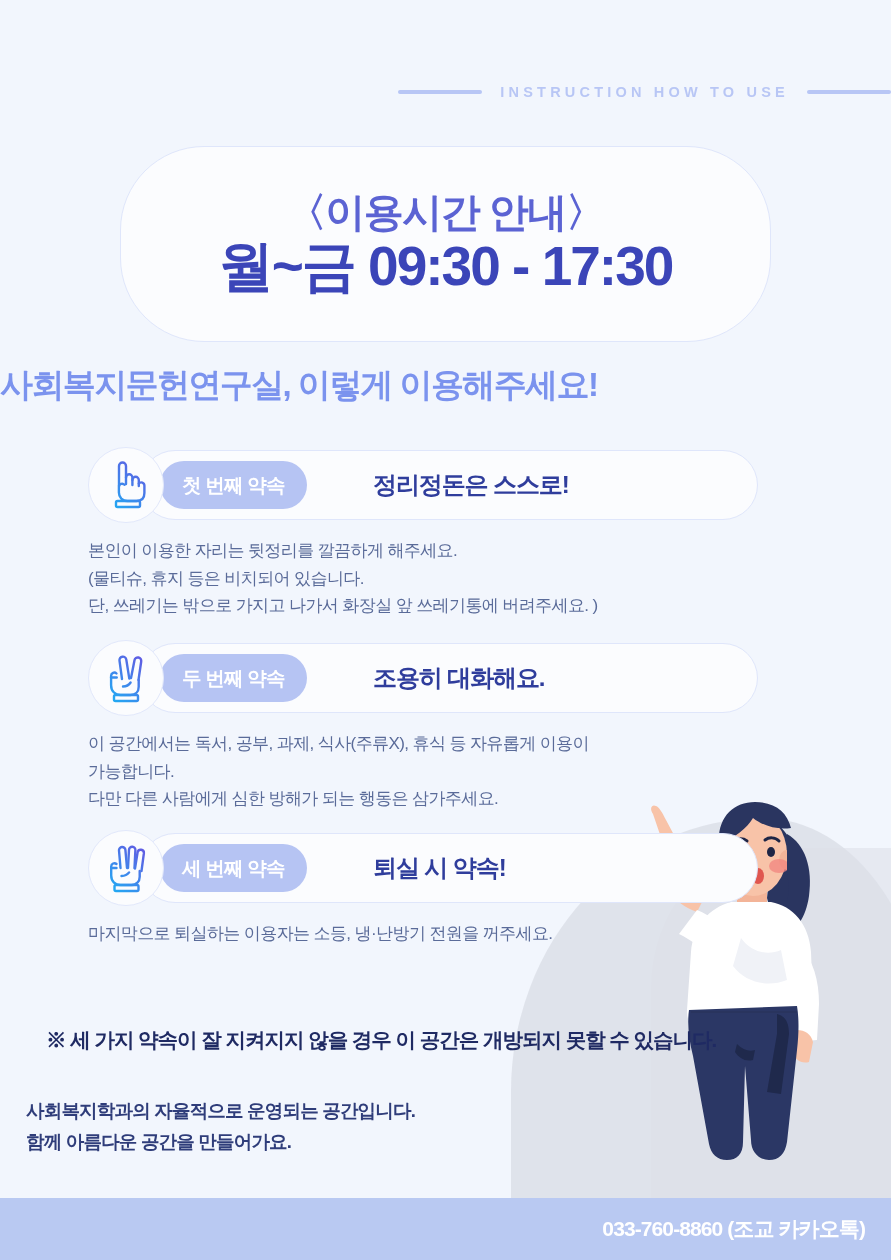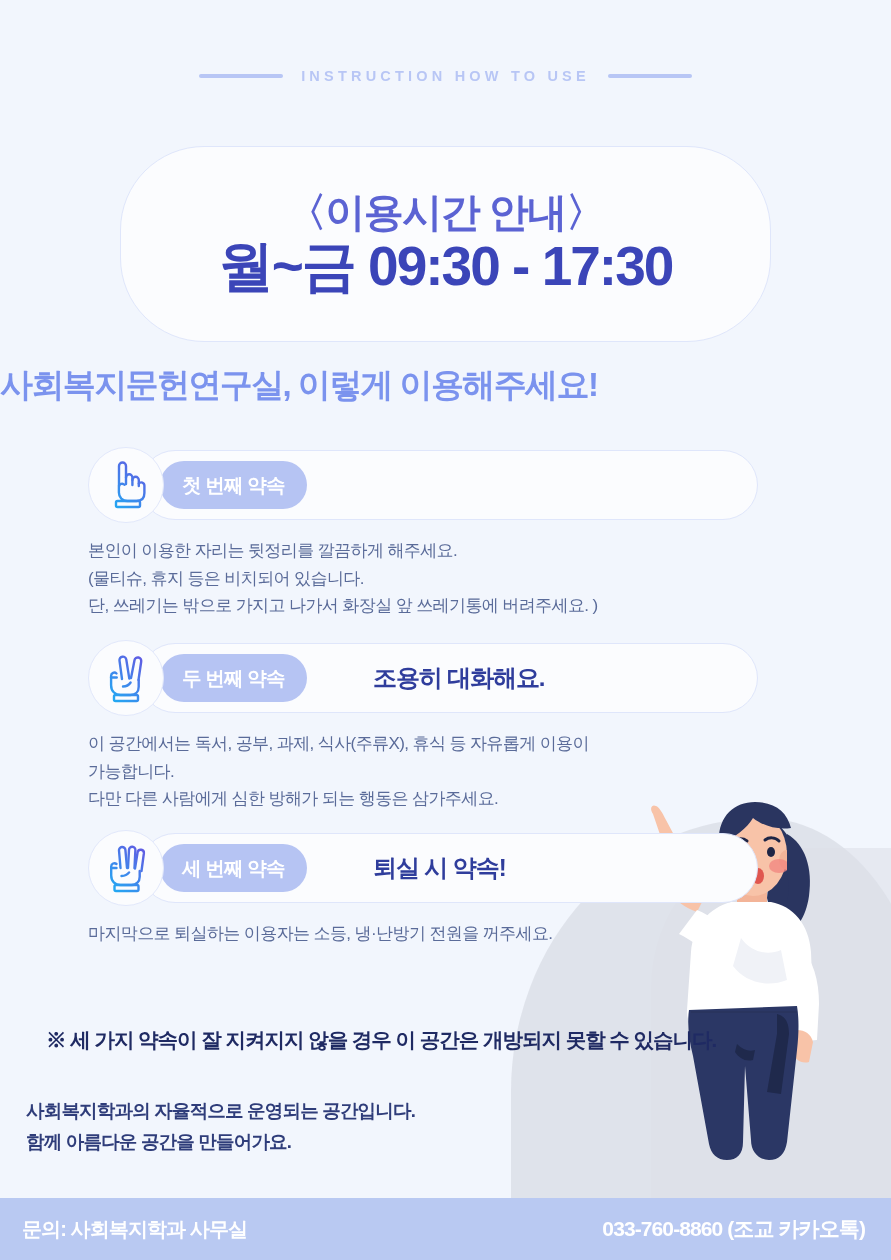--- a/index.html
+++ b/index.html
@@ -28,22 +28,22 @@
   .bg-blob2 {
     position:absolute;
     right:0; bottom:62px;
     width:240px; height:350px;
     background:#e6e9f1;
     border-radius:50% 0 0 0 / 40% 0 0 0;
   }
 
   
   .eyebrow {
-    position:absolute; top:68px; left:0; width:891px;
-    display:flex; align-items:center; justify-content:center; gap:18px;
+    position:absolute; top:84px; left:0; width:891px;
+    display:flex; align-items:center; justify-content:flex-end; gap:18px;
   }
   .eyebrow .rule { width:84px; height:4px; background:#b8c6f5; border-radius:2px; }
   .eyebrow .etext {
     color:#b8c6f5; font-size:14.5px; font-weight:bold;
     letter-spacing:4.2px;
   }
 
   
   .hero {
     position:absolute; top:146px; left:120px;
@@ -187,20 +187,21 @@
             <path d="M16 26V6a3.5 3.5 0 0 1 7 0v18"></path>
             <path d="M23 17.5a3.2 3.2 0 0 1 6.4 0V25"></path>
             <path d="M29.4 20a3.2 3.2 0 0 1 6.4 0v6"></path>
             <path d="M35.8 23.5a3.2 3.2 0 0 1 5.6 2.1V33c0 5-3 8-8 8h-9c-5 0-8.5-3.5-8.5-8.5V27a3.2 3.2 0 0 1 5.6-2.2"></path>
             <rect x="13" y="41" width="24" height="6" rx="1.5"></rect>
           </g>
         </svg>
       </div>
       <div class="promise-pill"></div>
       <div class="promise-badge">첫 번째 약속</div>
+      <div class="promise-title">정리정돈은 스스로!</div>
     </div>
     <div class="promise-body">
       <p>본인이 이용한 자리는 뒷정리를 깔끔하게 해주세요.
 (물티슈, 휴지 등은 비치되어 있습니다.
 단, 쓰레기는 밖으로 가지고 나가서 화장실 앞 쓰레기통에 버려주세요. )</p>
     </div>
   </div>
 
   <div class="promise p2">
     <div class="promise-row">
@@ -308,17 +309,16 @@
 
       <path d="M100 214h106" stroke="#243054" stroke-width="2" opacity=".35"></path>
     </svg>
   </div>
 
   <div class="notice">※ 세 가지 약속이 잘 지켜지지 않을 경우 이 공간은 개방되지 못할 수 있습니다.</div>
   <div class="closing" style="white-space:pre-wrap;">사회복지학과의 자율적으로 운영되는 공간입니다.
 함께 아름다운 공간을 만들어가요.</div>
 
   <div class="footer">
-    <div class="footer-left">문의: 사회복지학과 사무실</div>
     <div class="footer-right">033-760-8860 (조교 카카오톡)</div>
   </div>
 
 </div>
 
 </body></html>

